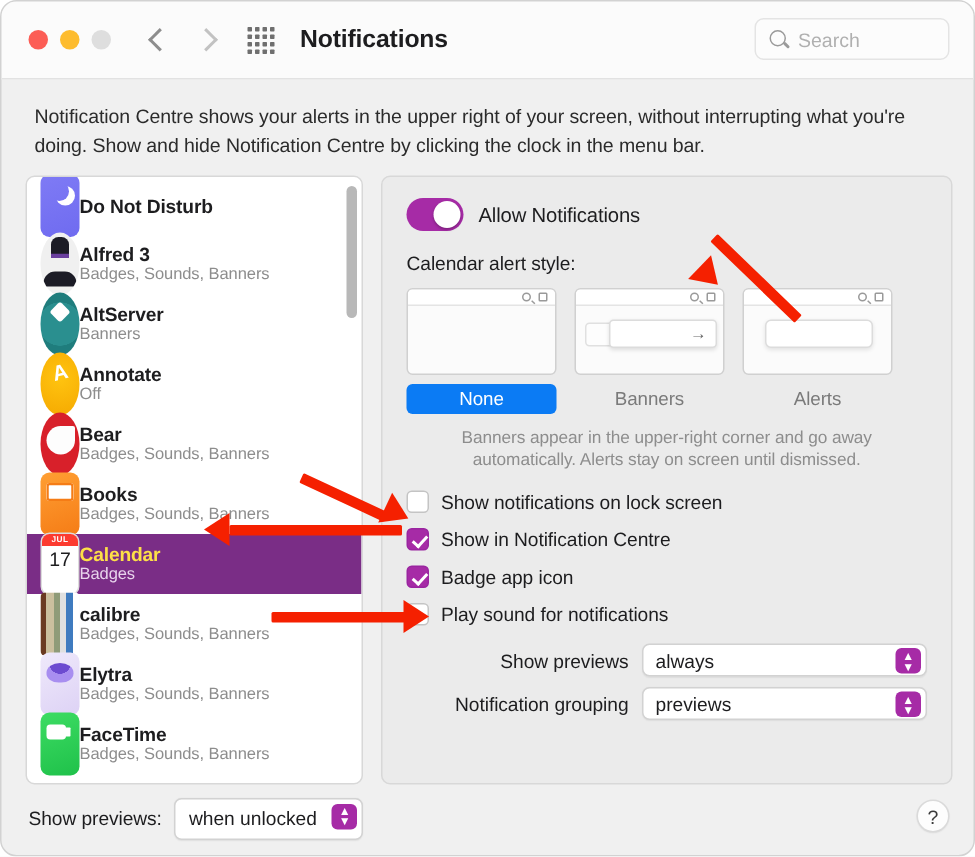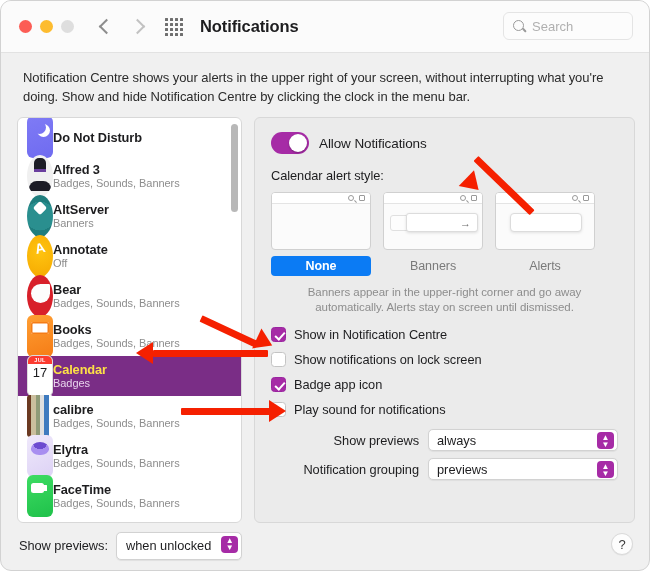--- a/index.html
+++ b/index.html
@@ -252,21 +252,21 @@
   .thumb .alert-box {
     position: absolute; left: 14px; top: 20px; width: 72px; height: 19px;
     background: #ffffff; border: 1px solid #dcdcdc; border-radius: 4px;
     box-shadow: 0 1px 3px rgba(0,0,0,.10);
   }
   .style-name {
     margin-top: 6px; text-align: center;
     font-size: 12.5px; color: #7a7a7a; letter-spacing: -0.05px;
     height: 20px; line-height: 20px; border-radius: 4px;
   }
-  .style-name.active { background: #0b7bf4; color: #ffffff; font-weight: bold; }
+  .style-name.active { background: #0b7bf4; color: #ffffff; font-weight: normal; }
 
   .style-desc {
     margin-top: 9px; text-align: center;
     font-size: 11.5px; color: #8d8d8d; line-height: 15px;
     padding: 0 6px; letter-spacing: -0.05px;
   }
 
   .checks { margin-top: 7px; }
   .check-row { display: flex; align-items: center; gap: 8px; height: 25px; }
   .cbox {
@@ -538,26 +538,26 @@
           </div>
           <div class="style-name">Alerts</div>
         </div>
 
       </div>
 
       <div class="style-desc">Banners appear in the upper-right corner and go away automatically. Alerts stay on screen until dismissed.</div>
 
       <div class="checks">
         <div class="check-row">
+          <div class="cbox"></div>
+          <div class="check-label">Show notifications on lock screen</div>
+        </div>
+        <div class="check-row">
           <div class="cbox on"></div>
           <div class="check-label">Show in Notification Centre</div>
-        </div>
-        <div class="check-row">
-          <div class="cbox"></div>
-          <div class="check-label">Show notifications on lock screen</div>
         </div>
         <div class="check-row">
           <div class="cbox on"></div>
           <div class="check-label">Badge app icon</div>
         </div>
         <div class="check-row">
           <div class="cbox"></div>
           <div class="check-label">Play sound for notifications</div>
         </div>
       </div>

